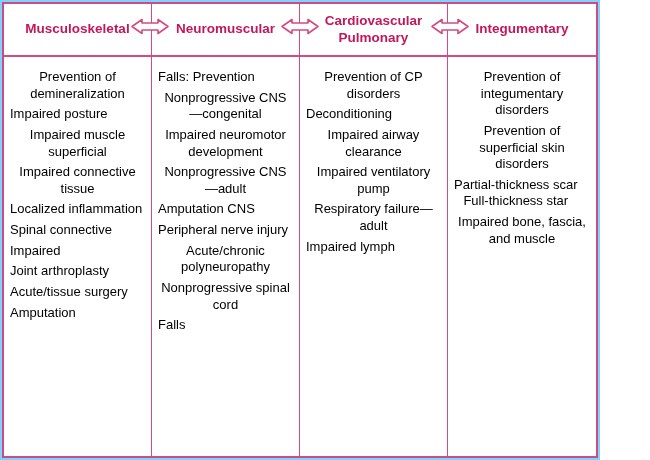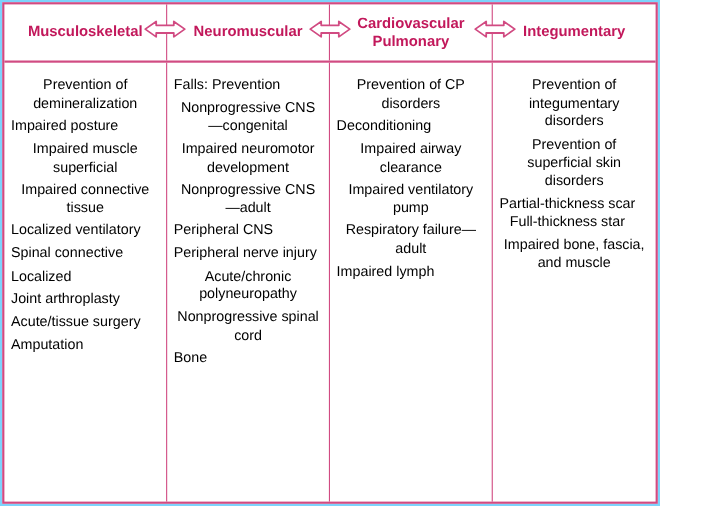--- a/index.html
+++ b/index.html
@@ -66,37 +66,37 @@
       <div class="header-cell">Cardiovascular Pulmonary</div>
       <div class="header-cell">Integumentary</div>
     </div>
 
     <div class="body-row">
       <div class="col">
           <div class="item">Prevention of demineralization</div>
           <div class="item">Impaired posture</div>
           <div class="item">Impaired muscle superficial</div>
           <div class="item">Impaired connective tissue</div>
-          <div class="item">Localized ventilatory</div>
+          <div class="item">Localized inflammation</div>
           <div class="item">Spinal connective</div>
-          <div class="item">Localized</div>
+          <div class="item">Impaired</div>
           <div class="item">Joint arthroplasty</div>
           <div class="item">Acute/tissue surgery</div>
           <div class="item">Amputation</div>
         </div>
       <div class="col">
           <div class="item">Falls: Prevention</div>
           <div class="item">Nonprogressive CNS—congenital</div>
           <div class="item">Impaired neuromotor development</div>
           <div class="item">Nonprogressive CNS—adult</div>
-          <div class="item">Peripheral CNS</div>
+          <div class="item">Amputation CNS</div>
           <div class="item">Peripheral nerve injury</div>
           <div class="item">Acute/chronic polyneuropathy</div>
           <div class="item">Nonprogressive spinal cord</div>
-          <div class="item">Bone</div>
+          <div class="item">Falls</div>
         </div>
       <div class="col">
           <div class="item">Prevention of CP disorders</div>
           <div class="item">Deconditioning</div>
           <div class="item">Impaired airway clearance</div>
           <div class="item">Impaired ventilatory pump</div>
           <div class="item">Respiratory failure—adult</div>
           <div class="item">Impaired lymph</div>
         </div>
       <div class="col">

